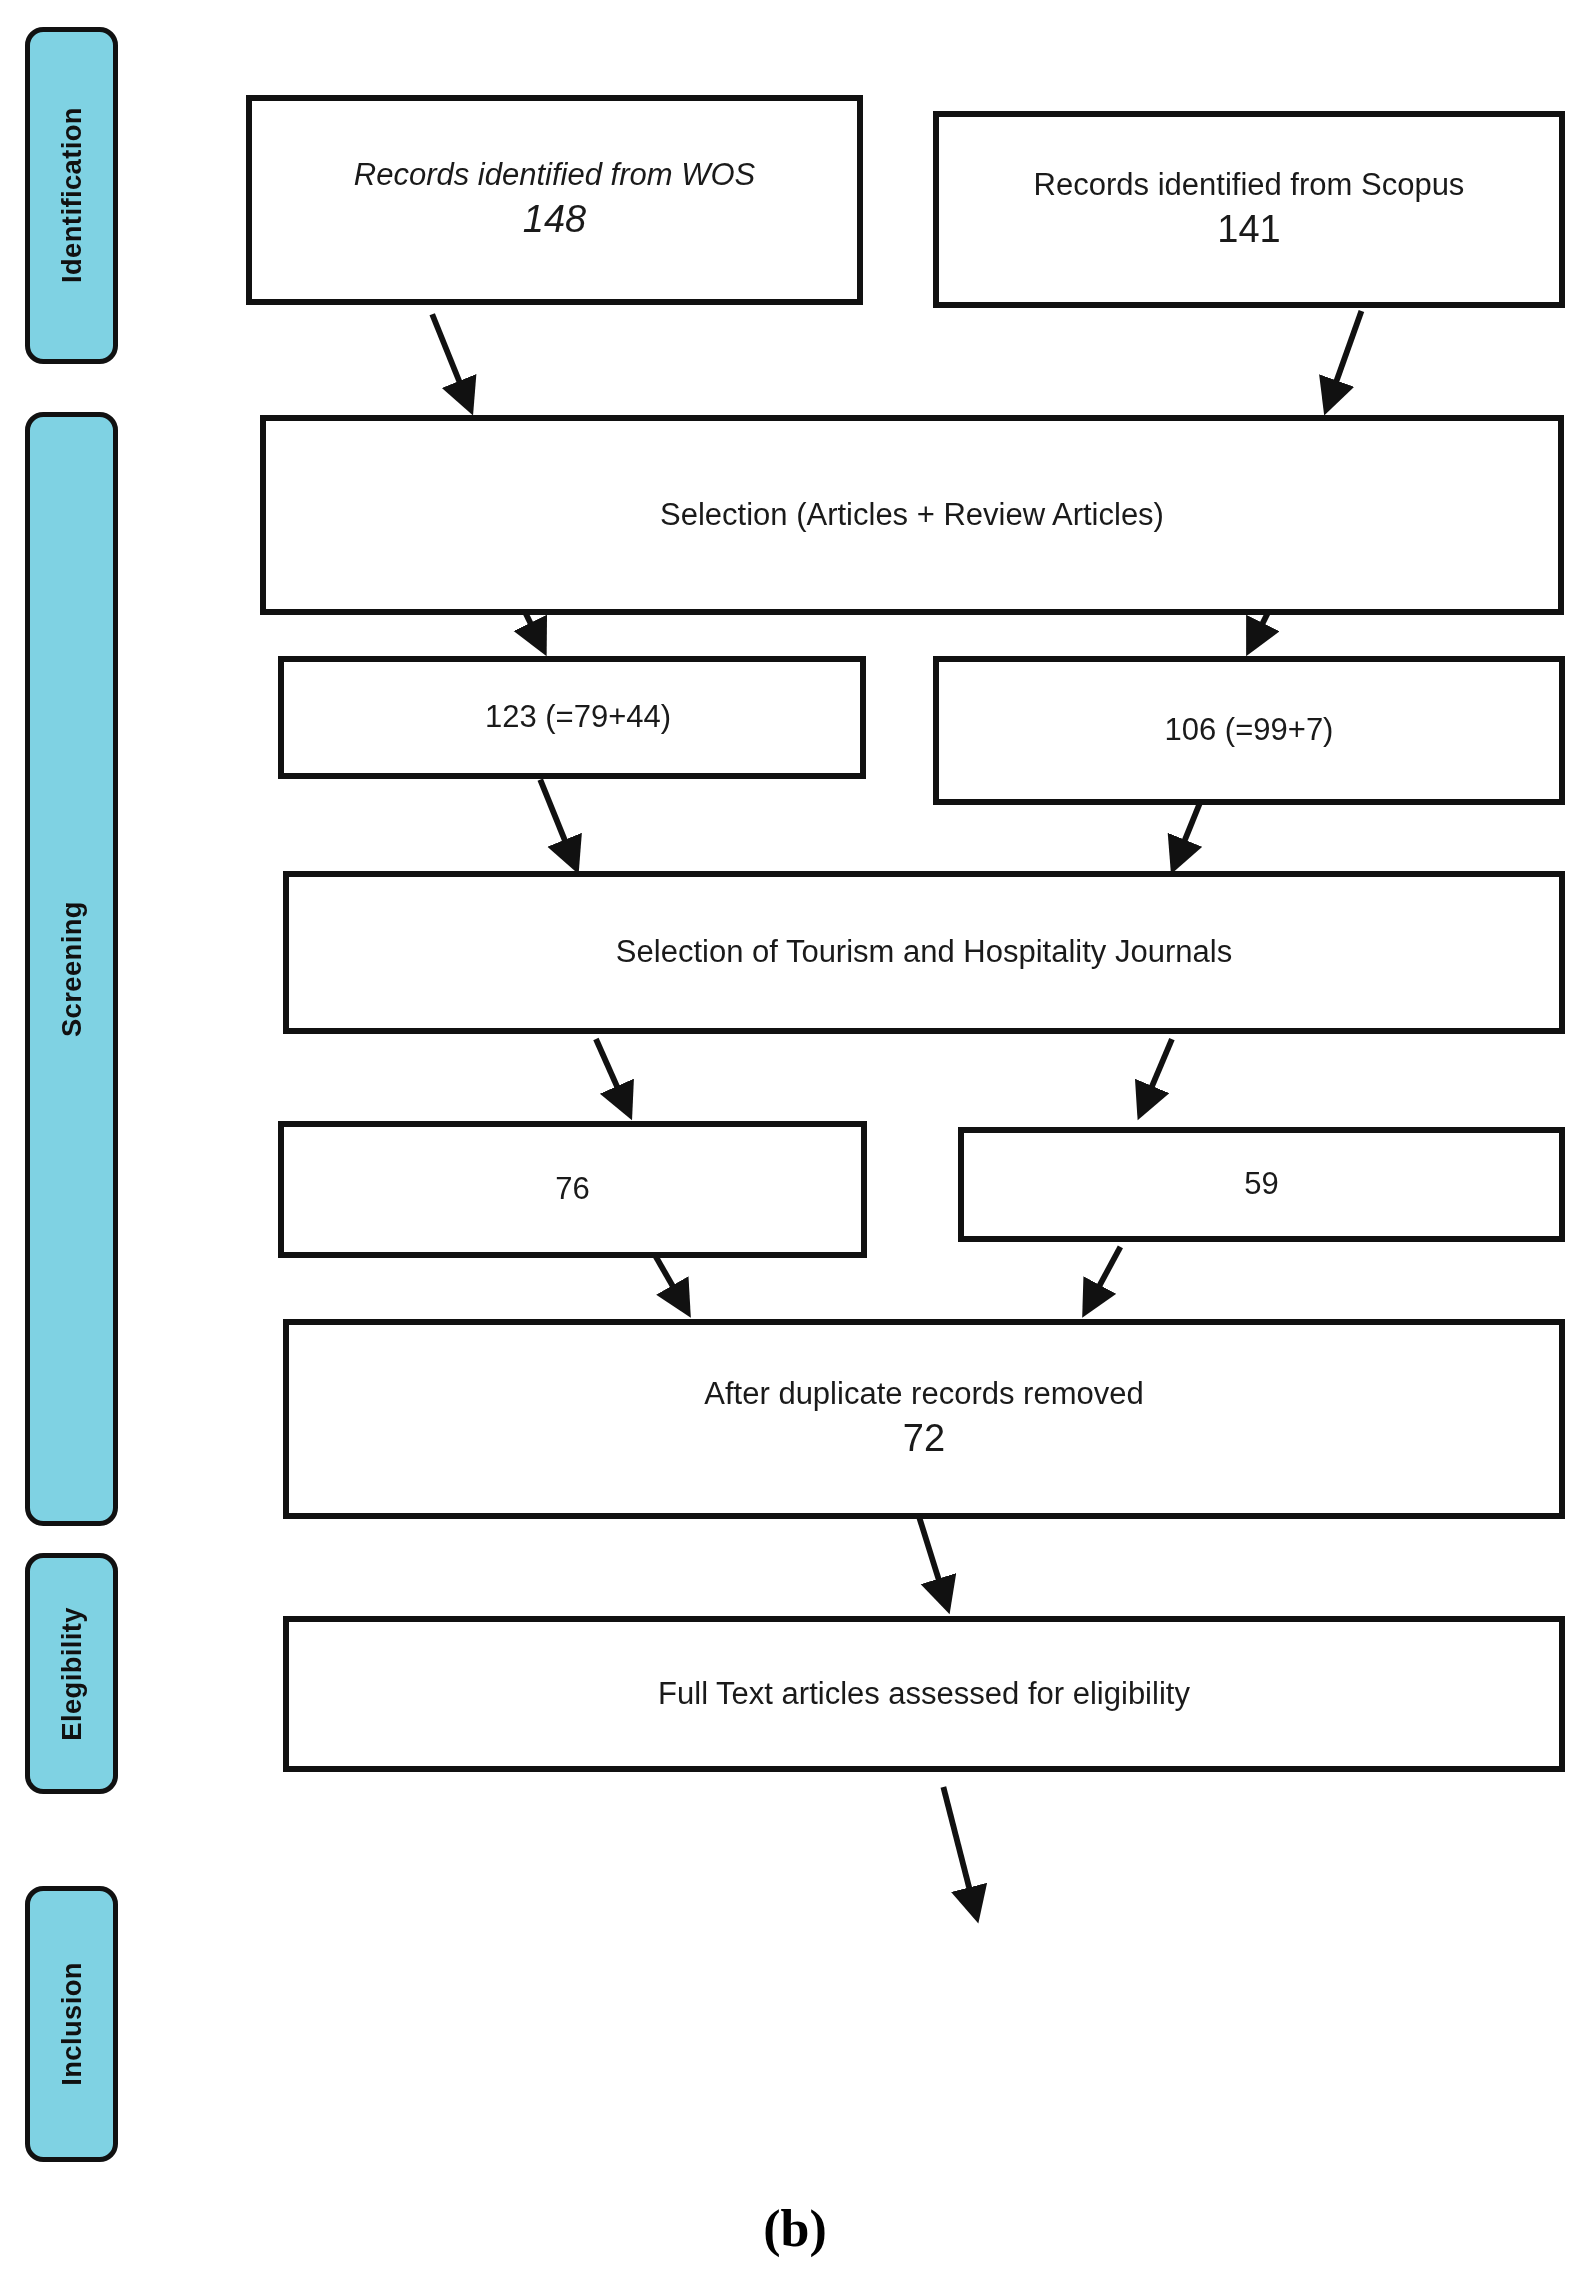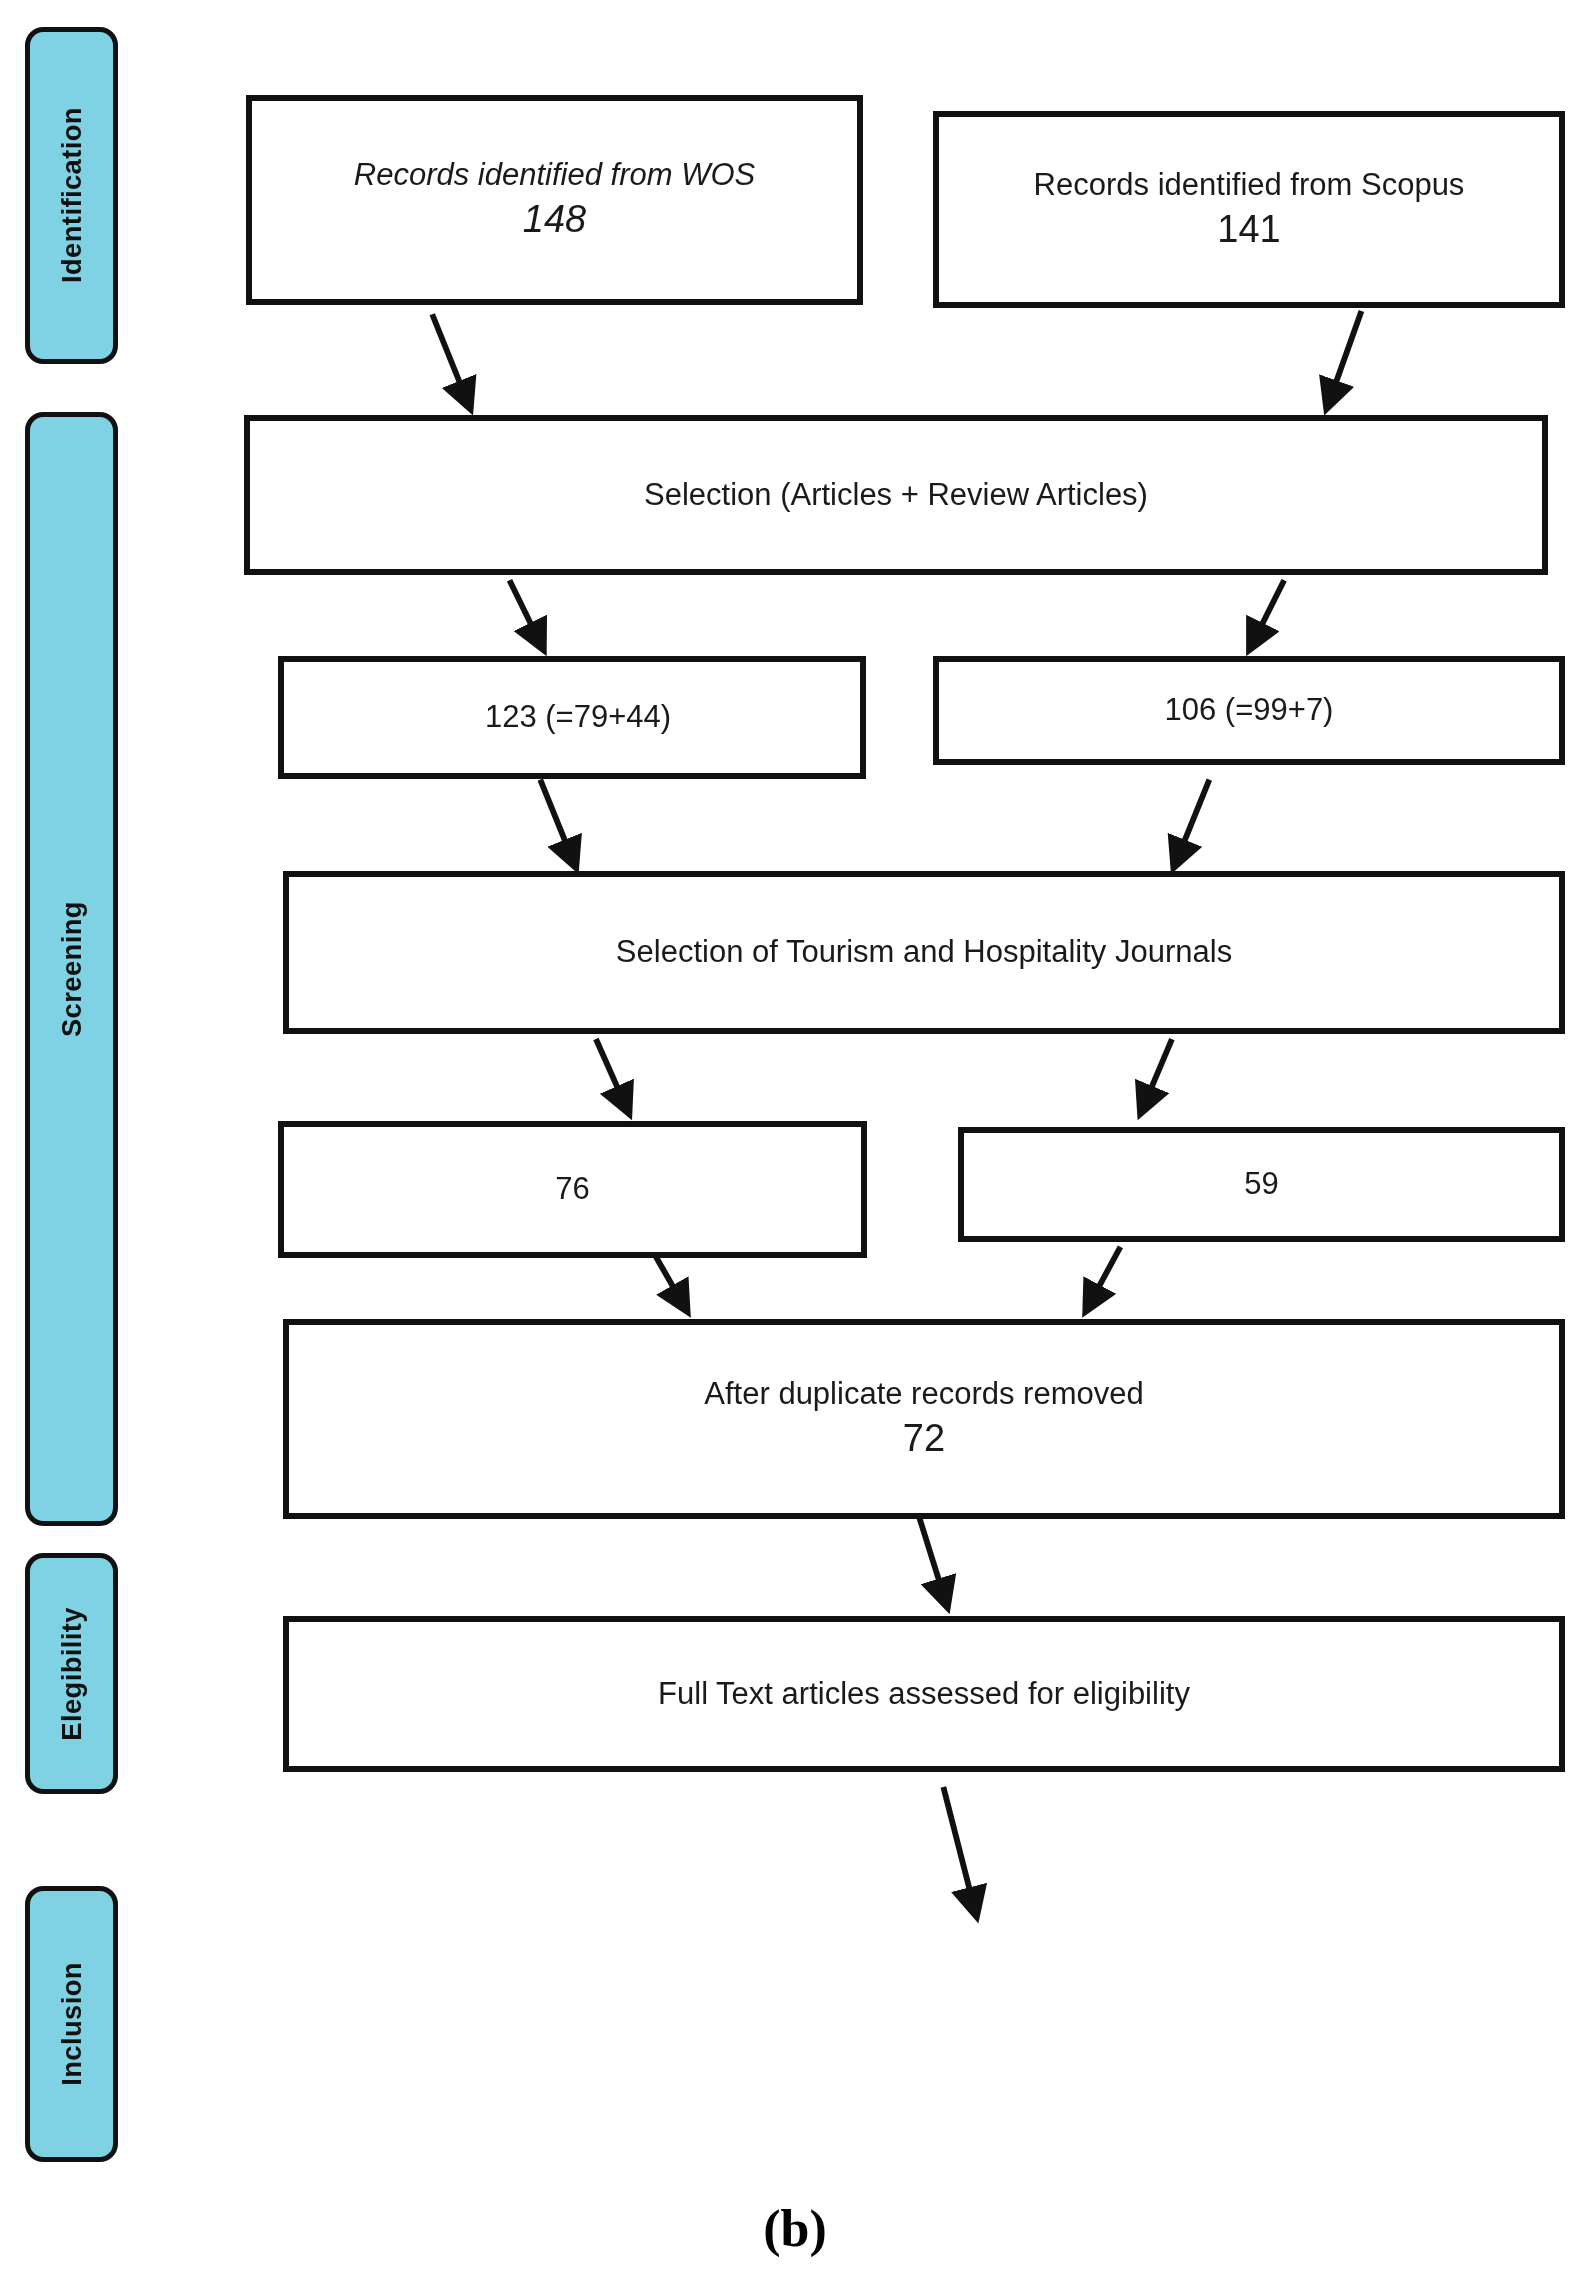--- a/index.html
+++ b/index.html
@@ -129,29 +129,29 @@
   <div class="flow-box" style="left:246px; top:95px; width:617px; height:210px;font-style:italic;">
     <span class="box-line">Records identified from WOS</span>
     <span class="box-line secondary">148</span>
   </div>
 
   <div class="flow-box" style="left:933px; top:91px; width:632px; height:197px;margin-top:20px;">
     <span class="box-line">Records identified from Scopus</span>
     <span class="box-line secondary">141</span>
   </div>
 
-  <div class="flow-box" style="left:244px; top:415px; width:1304px; height:160px;">
+  <div class="flow-box" style="left:260px; top:415px; width:1304px; height:200px;">
     <span class="box-line">Selection (Articles + Review Articles)</span>
   </div>
 
   <div class="flow-box" style="left:278px; top:656px; width:588px; height:123px;padding-left:12px;">
     <span class="box-line">123 (=79+44)</span>
   </div>
 
-  <div class="flow-box" style="left:933px; top:656px; width:632px; height:109px;">
+  <div class="flow-box" style="left:933px; top:656px; width:632px; height:149px;">
     <span class="box-line">106 (=99+7)</span>
   </div>
 
   <div class="flow-box" style="left:283px; top:871px; width:1282px; height:163px;">
     <span class="box-line">Selection of Tourism and Hospitality Journals</span>
   </div>
 
   <div class="flow-box" style="left:278px; top:1121px; width:589px; height:137px;">
     <span class="box-line">76</span>
   </div>

